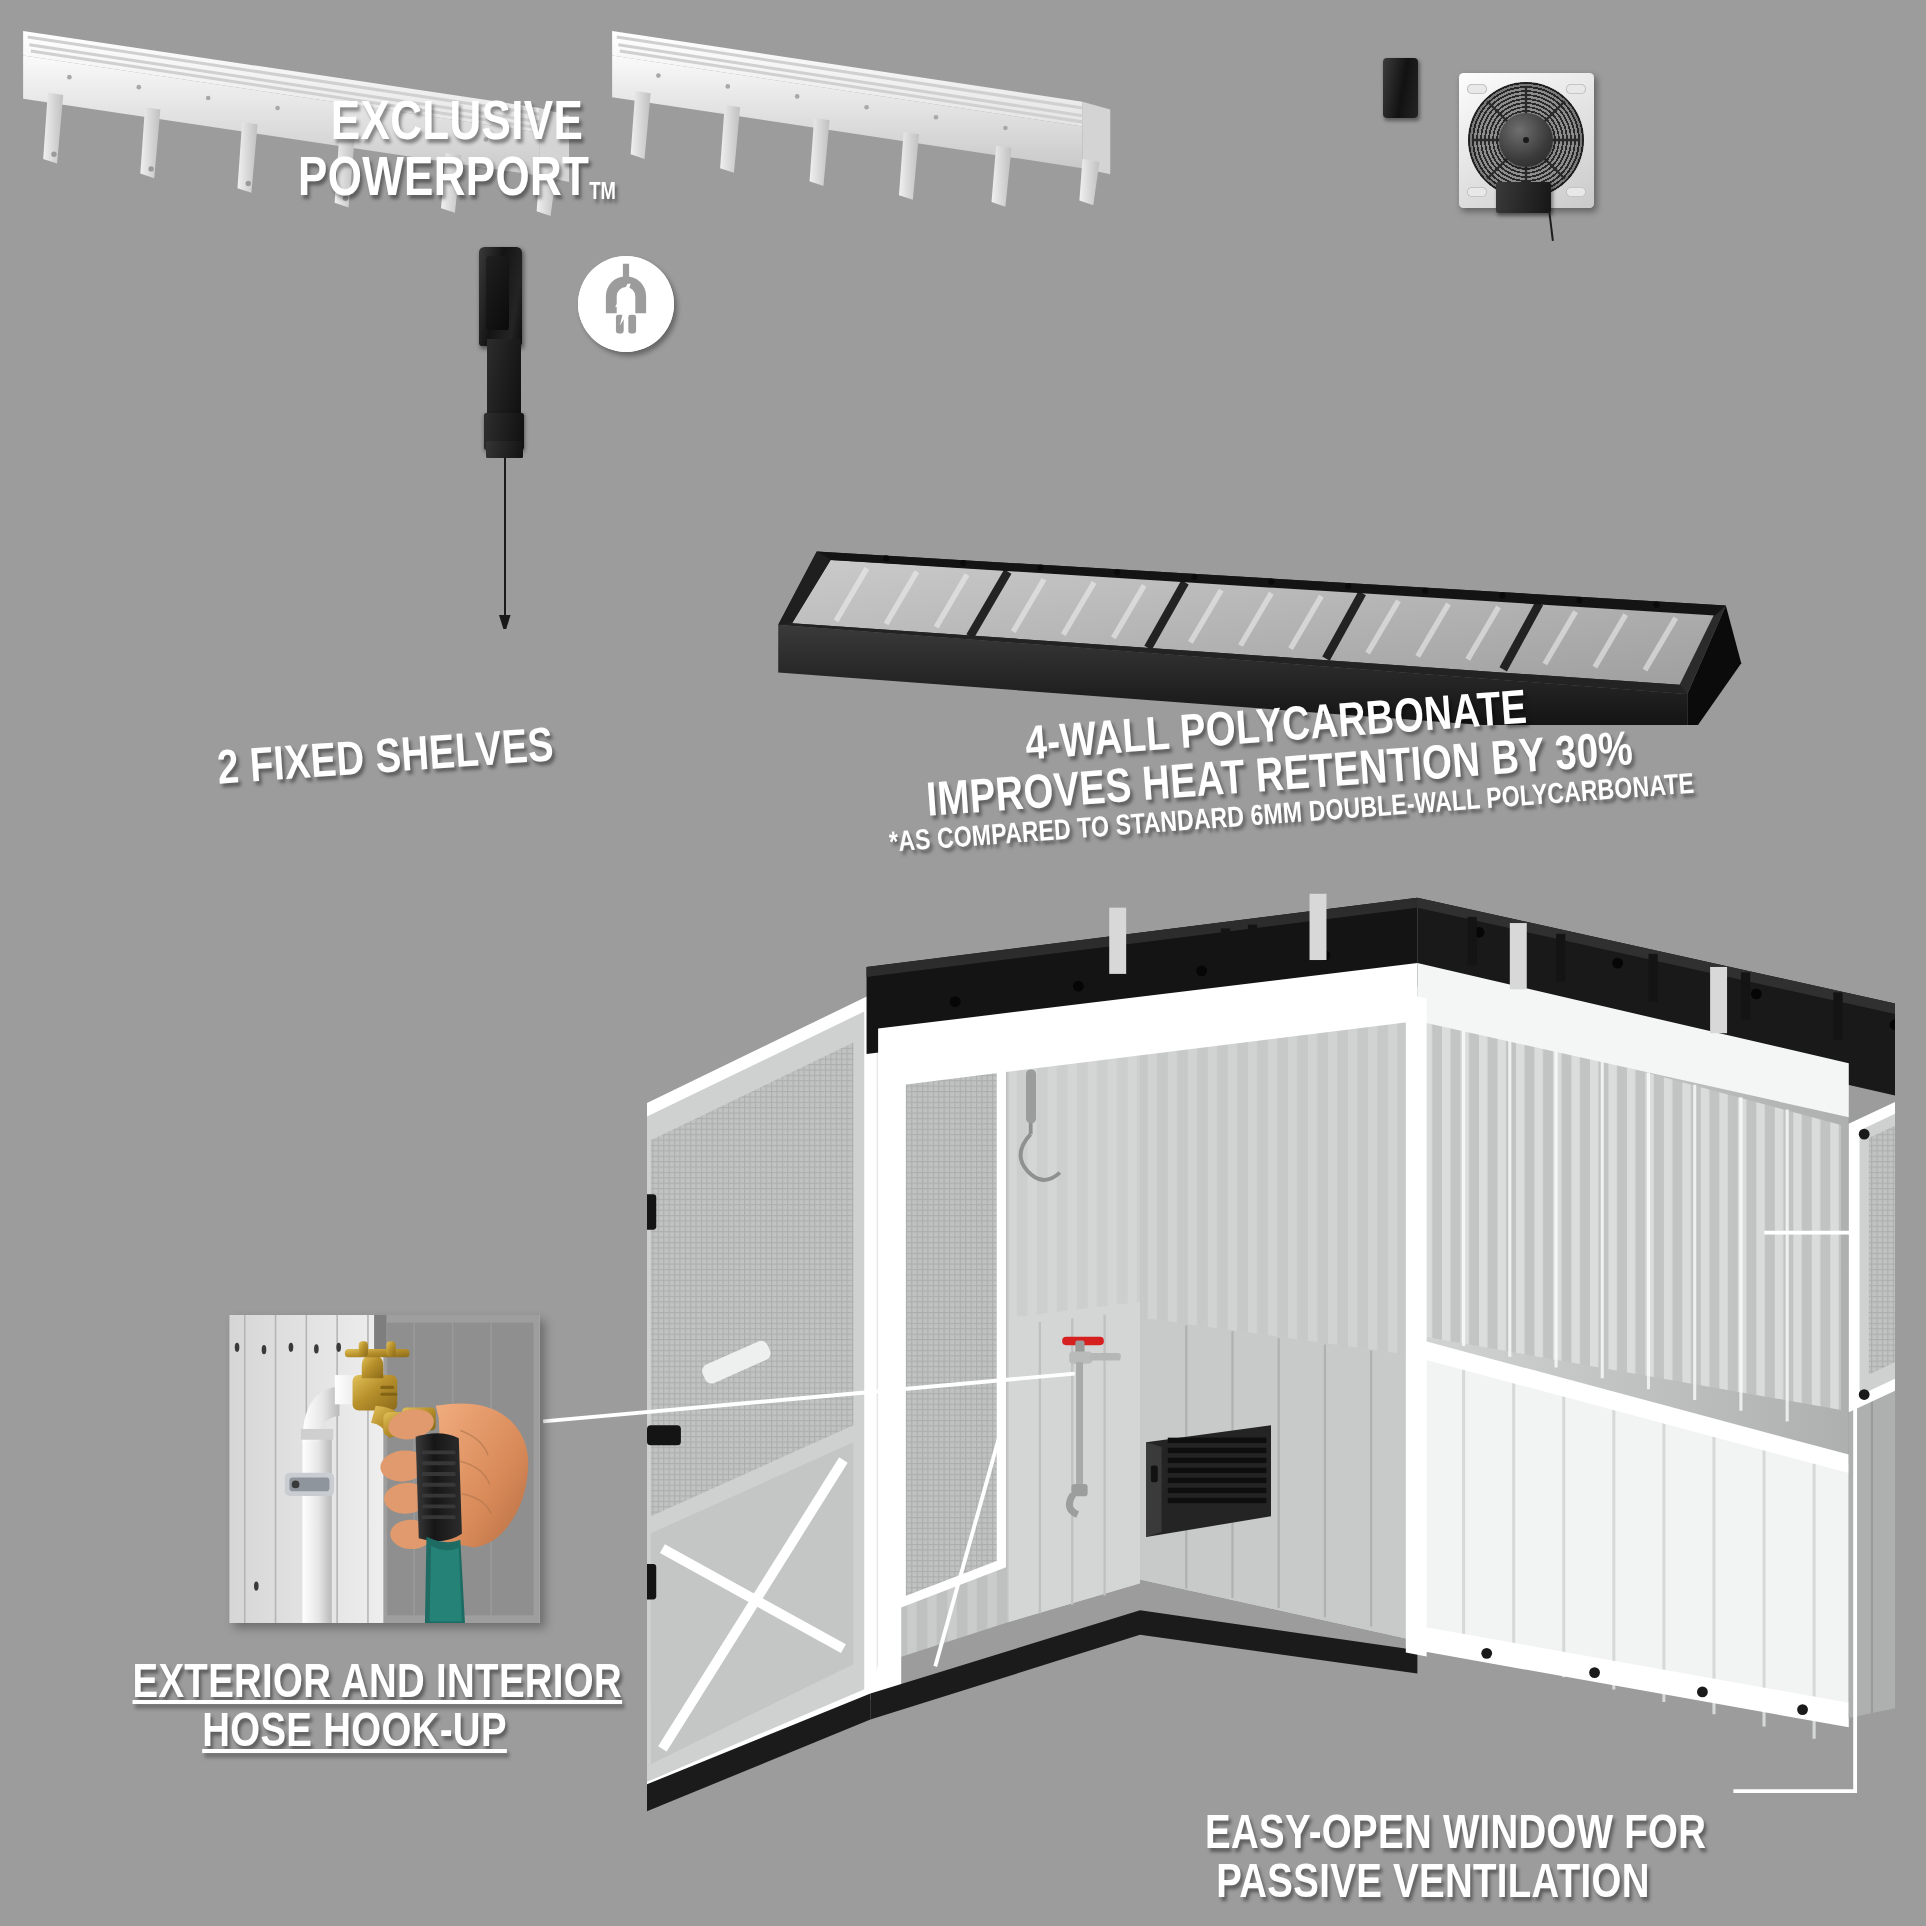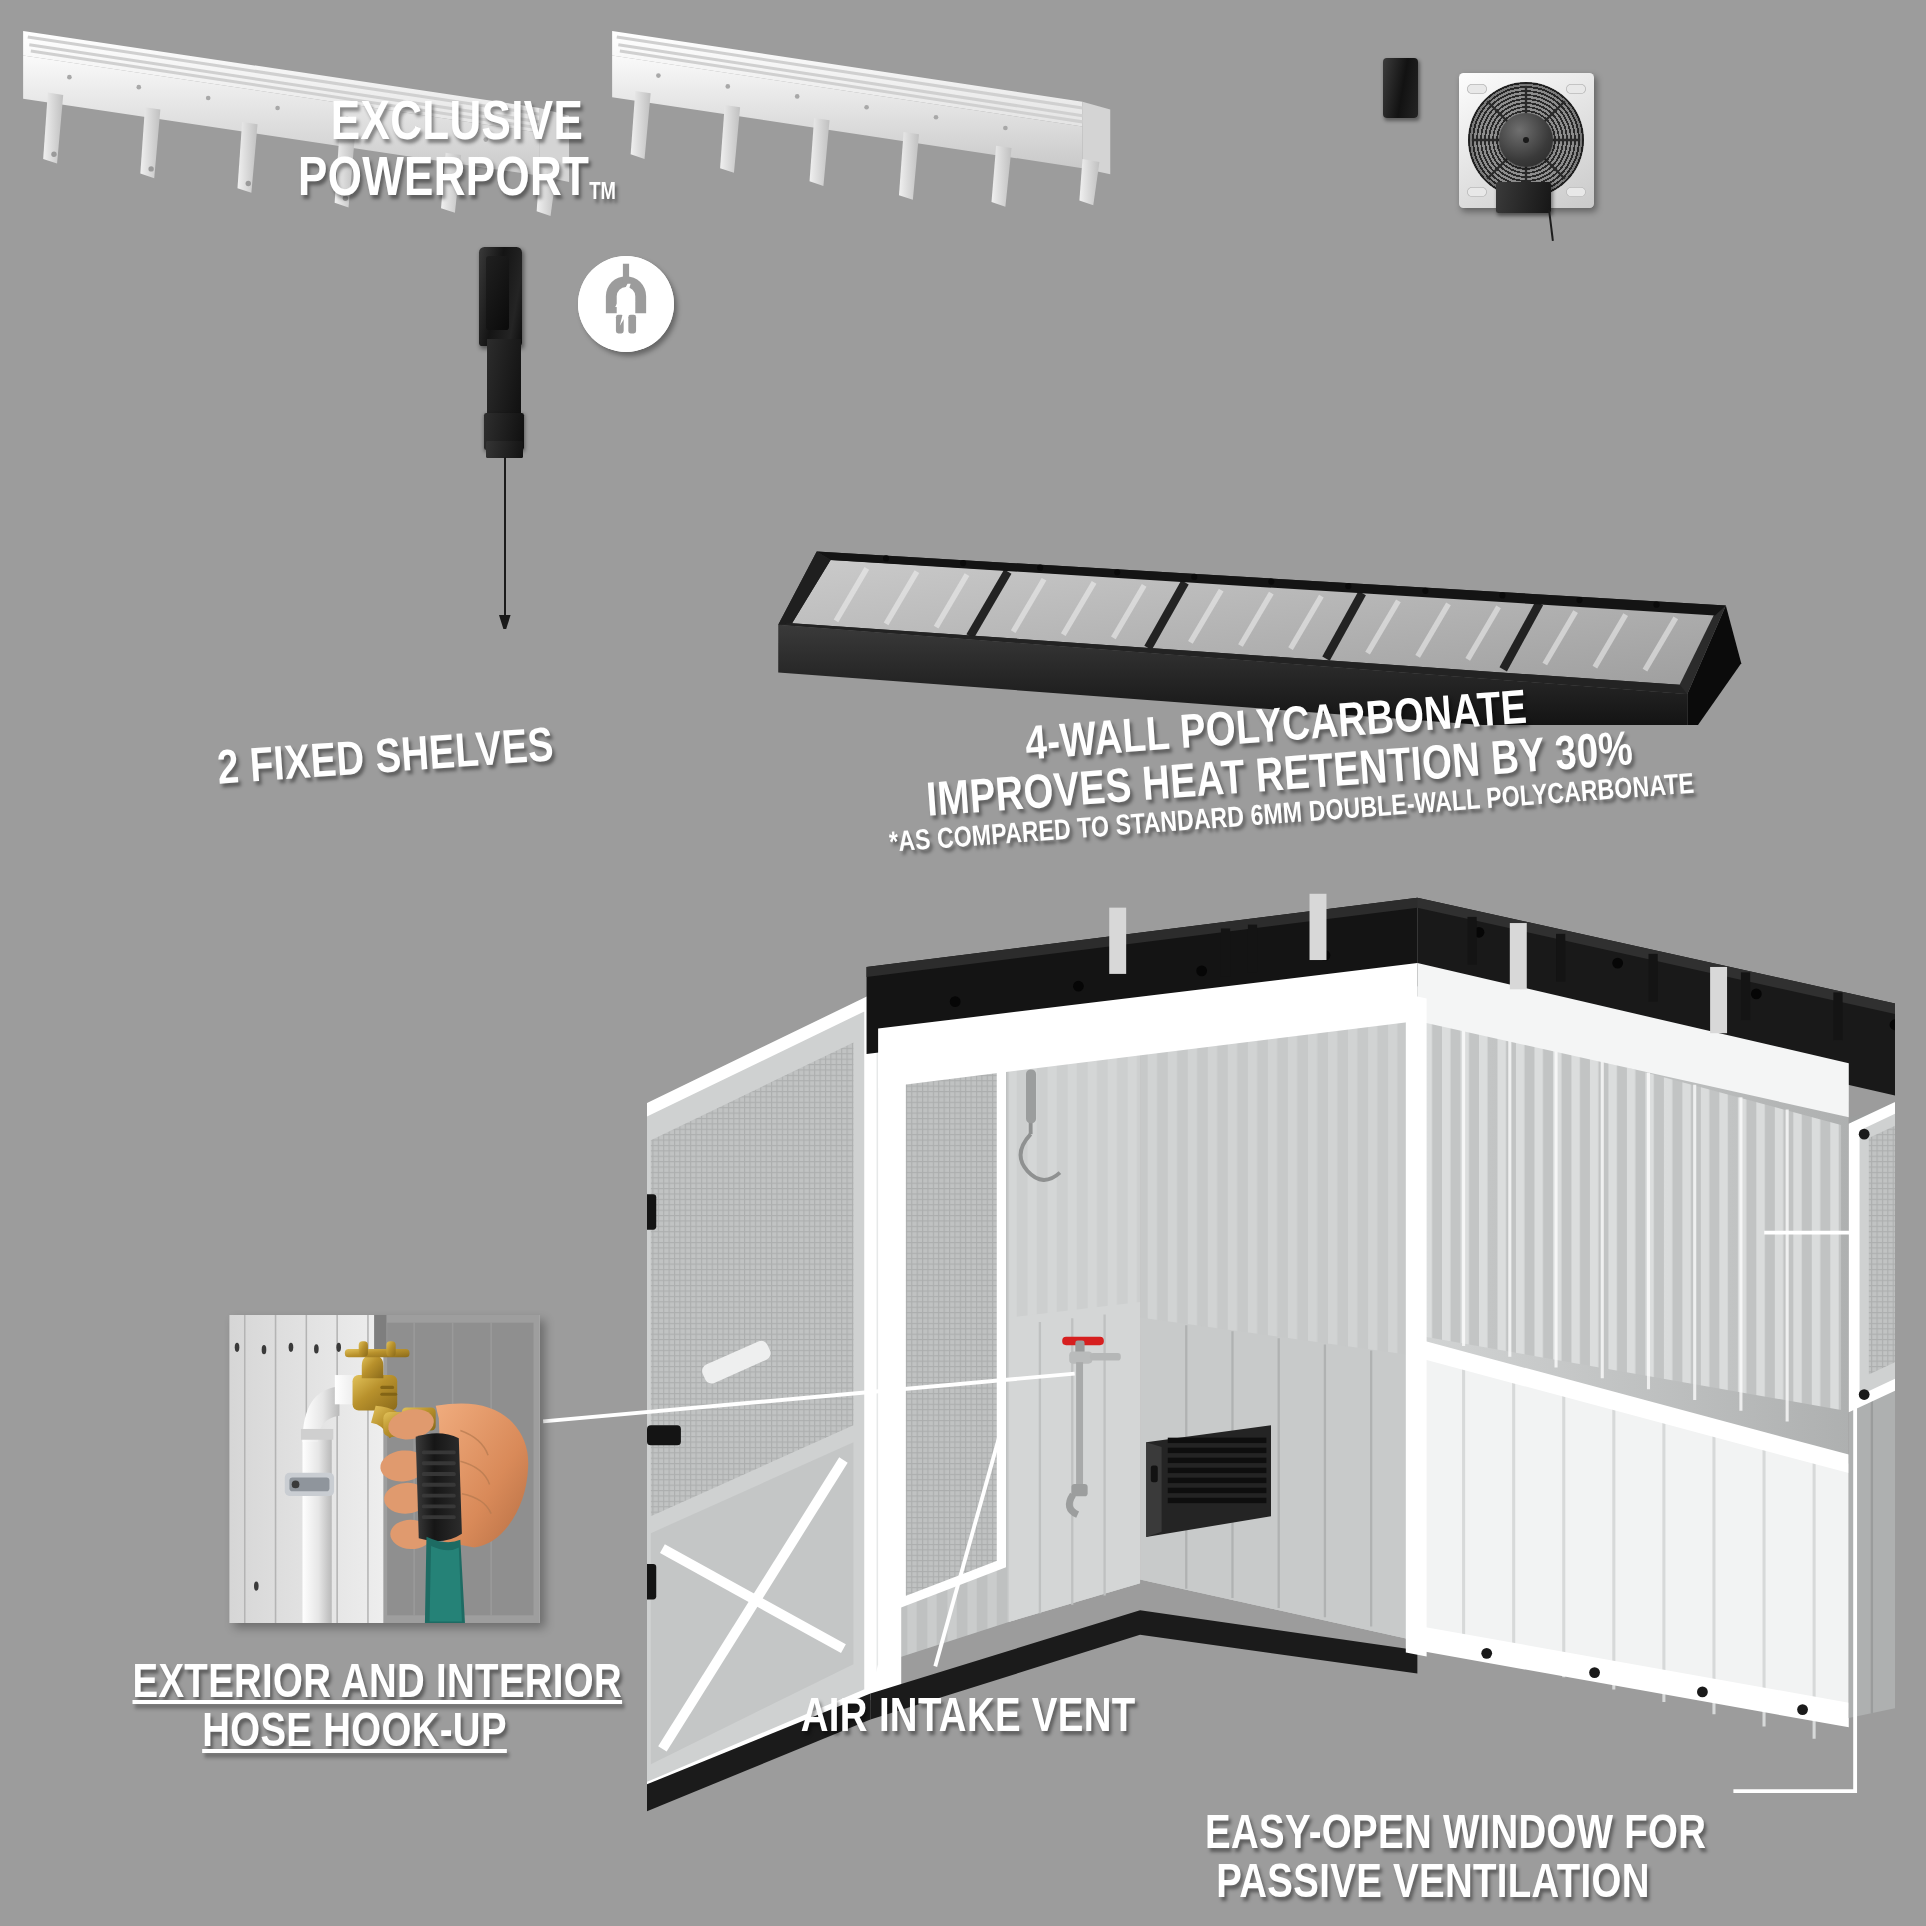--- a/index.html
+++ b/index.html
@@ -663,23 +663,20 @@
       <path d="M262 300 q22 10 36 2 l4 96 l-42 0 z" fill="#2a8b80" opacity=".7"></path>
     </svg>
   </div>
 
   <div class="callout" id="c-hose">
     <span class="ln">EXTERIOR AND INTERIOR</span>
     <span class="ln">HOSE HOOK-UP</span>
   </div>
 
   
-  <div class="callout" id="c-vent">
-    <span class="ln">AIR INTAKE VENT</span>
-  </div>
 
   <div class="callout" id="c-window">
     <span class="ln">EASY-OPEN WINDOW FOR</span>
     <span class="ln">PASSIVE VENTILATION</span>
   </div>
 
 </div>
 
 
 </body></html>

